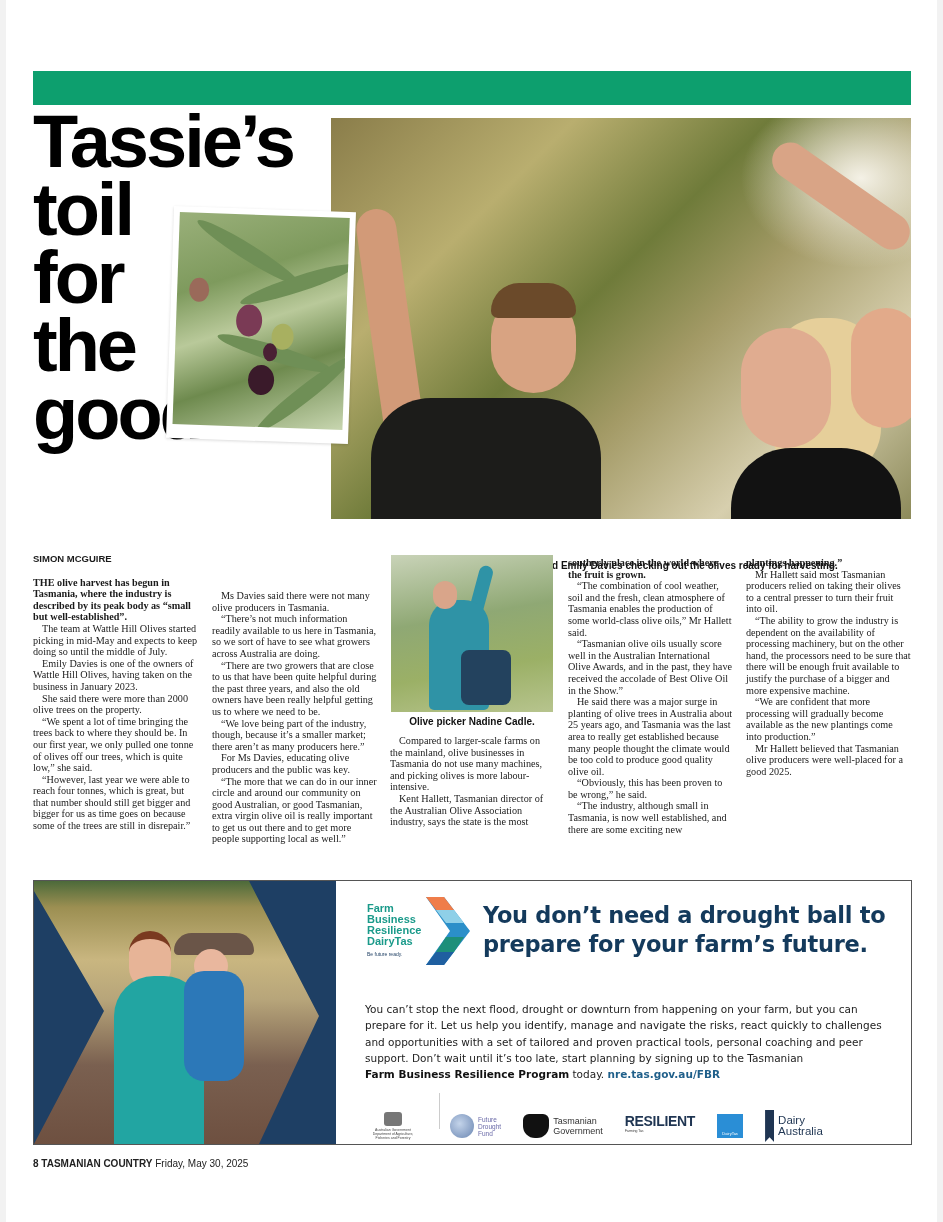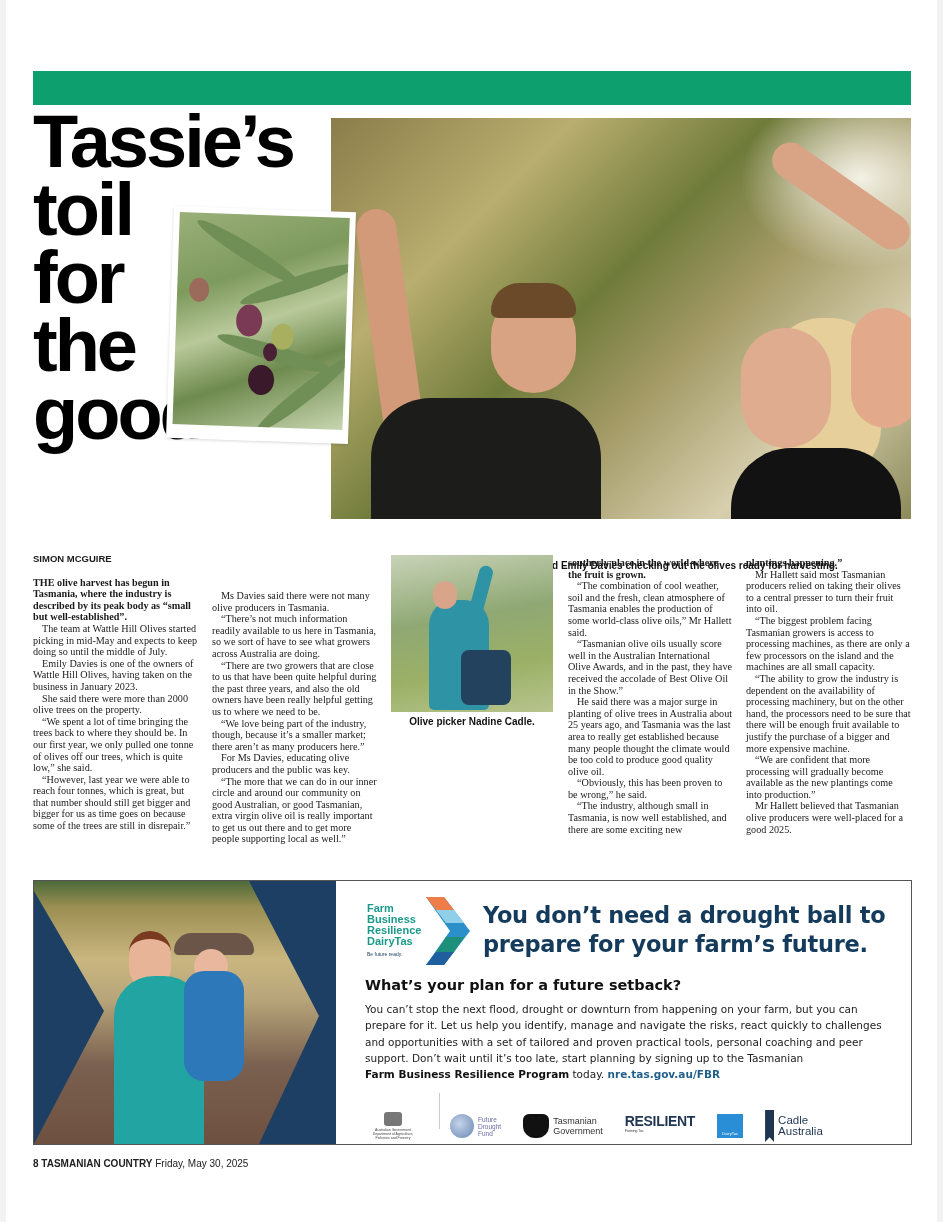--- a/index.html
+++ b/index.html
@@ -143,35 +143,36 @@
 </div>
 
 <div class="nadine-photo">
   <div class="arm"></div>
   <div class="body"></div>
   <div class="head"></div>
   <div class="bag"></div>
 </div>
 <div class="nadine-caption">Olive picker Nadine Cadle.</div>
 <div class="col" style="left:390px;top:735px;">
+  <p>Compared to larger-scale farms on the mainland, olive businesses in Tasmania do not use many machines, and picking olives is more labour-intensive.</p>
+  <p>Kent Hallett, Tasmanian director of the Australian Olive Association industry, says the state is the most</p>
 </div>
 
 <div class="col" style="left:568px;top:557px;">
   <p class="first">southerly place in the world  where the fruit is grown.</p>
   <p>“The combination of cool weather, soil and the fresh, clean atmosphere of Tasmania enables the production of some world-class olive oils,” Mr Hallett said.</p>
   <p>“Tasmanian olive oils usually score well in the Australian International Olive Awards, and in the past, they have received the accolade of Best Olive Oil in the Show.”</p>
   <p>He said there was a major surge in planting of olive trees in Australia about 25 years ago, and Tasmania was the last area to really get established because many people thought the climate would be too cold to produce good quality olive oil.</p>
   <p>“Obviously, this has been proven to be wrong,” he said.</p>
   <p>“The industry, although small in Tasmania, is now well established, and there are some exciting new</p>
 </div>
 
 <div class="col" style="left:746px;top:557px;">
   <p class="first">plantings happening.”</p>
   <p>Mr Hallett said most Tasmanian producers relied on taking their olives to a central presser to turn their fruit into oil.</p>
-  <p>“The biggest problem facing Tasmanian growers is access to processing machines, as there are only a few processors on the island and the machines are all small capacity.</p>
   <p>“The ability to grow the industry is dependent on the availability of processing machinery, but on the other hand, the processors need to be sure that there will be enough fruit available to justify the purchase of a bigger and more expensive machine.</p>
   <p>“We are confident that more processing will gradually become available as the new plantings come into production.”</p>
   <p>Mr Hallett believed that Tasmanian olive producers were well-placed for a good 2025.</p>
 </div>
 
 <div class="ad">
   <div class="ad-photo">
     <div class="scene">
       <div class="whead"></div>
       <div class="woman"></div>
@@ -189,21 +190,20 @@
     <small>Be future ready.</small>
   </div>
   <svg class="ad-chev" viewBox="0 0 44 68">
     <polygon points="0,0 18,0 44,34 18,68 0,68 24,34" fill="#2b8fc9"></polygon>
     <polygon points="0,0 18,0 28,13 10,13" fill="#ef7d4a"></polygon>
     <polygon points="10,13 28,13 38,26 20,26" fill="#8fd0e8"></polygon>
     <polygon points="20,40 38,40 28,55 10,55" fill="#1d8f7a"></polygon>
     <polygon points="10,55 28,55 18,68 0,68" fill="#1f5fa0"></polygon>
   </svg>
   <div class="ad-head">You don’t need a drought ball to prepare for your farm’s future.</div>
-  <div class="ad-sub">What’s your plan for a future setback?</div>
   <div class="ad-body">
     <span>You can’t stop the next flood, drought or downturn from happening on your farm, but you can prepare for it. Let us help you identify, manage and navigate the risks, react quickly to challenges and opportunities with a set of tailored and proven practical tools, personal coaching and peer support. Don’t wait until it’s too late, start planning by signing up to the Tasmanian</span><br>
     <b>Farm Business Resilience Program</b><span> today. </span><a class="url">nre.tas.gov.au/FBR</a>
   </div>
 
   <div class="ad-logos">
     <div class="lg lg-crest">
       <div>
         <div class="c"></div>
         <div>Australian Government Department of Agriculture, Fisheries and Forestry</div>
@@ -224,20 +224,20 @@
         <small>Farming Tas</small>
       </div>
     </div>
     <div class="lg">
       <div class="lg-dt">
           <span>DairyTas</span>
         </div>
     </div>
     <div class="lg lg-da">
       <div class="flag"></div>
-      <span><span>Cadle</span><br><span>Australia</span></span>
+      <span><span>Dairy</span><br><span>Australia</span></span>
     </div>
   </div>
 </div>
 
 <div class="footer">
   <b>8</b> <b>TASMANIAN COUNTRY</b> <span>Friday, May 30, 2025</span>
 </div>
 
 </body></html>

